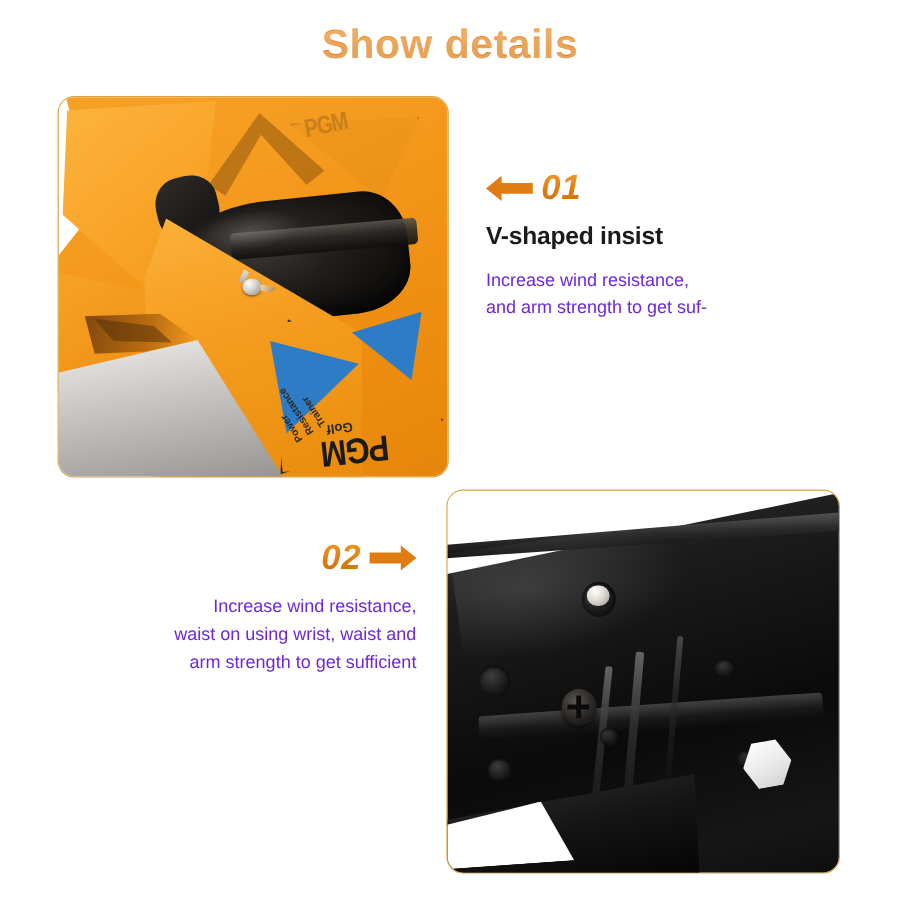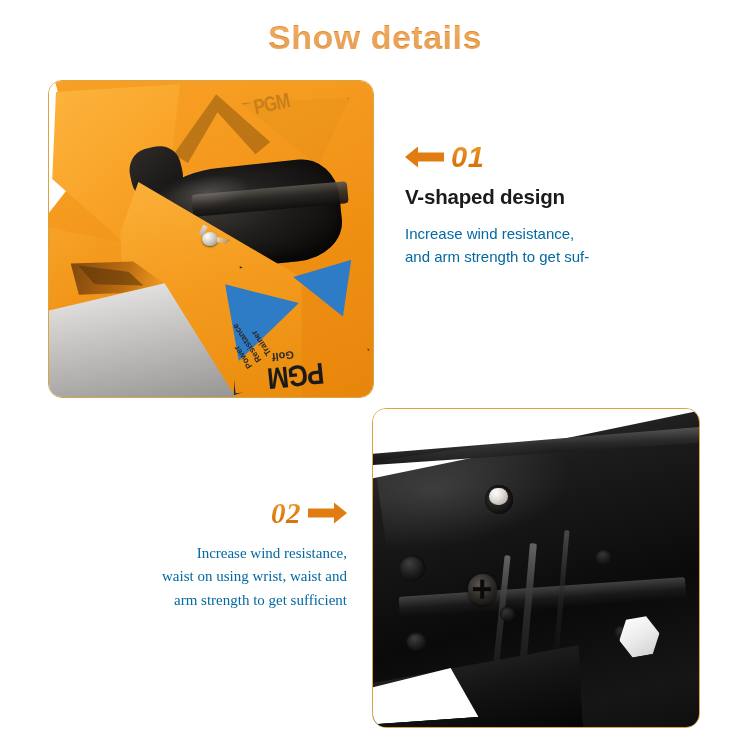--- a/index.html
+++ b/index.html
@@ -495,24 +495,23 @@
   .feature-block { position: absolute; }
 
   #feature-01 {
     left: 405px;
     top: 140px;
     width: 230px;
     text-align: left;
   }
   #feature-02 {
     left: 62px;
-    top: 496px;
+    top: 448px;
     width: 285px;
     text-align: right;
-    font-family: Liberation Serif, serif;
   }
 
   .badge-row {
     display: flex;
     align-items: center;
     gap: 6px;
     height: 34px;
   }
   #feature-02 .badge-row { justify-content: flex-end; }
 
@@ -536,21 +535,21 @@
     font-size: 20.5px;
     font-weight: bold;
     color: #1b1b1b;
     line-height: 1.2;
     letter-spacing: -0.2px;
   }
 
   .feature-body {
     margin-top: 12px;
     font-size: 15px;
-    color: #0369a1;
+    color: #6d28d9;
     line-height: 1.55;
   }
   .feature-body span { display: block; white-space: nowrap; }
 </style>
 </head>
 <body>
 
 <div class="page">
 
   <div class="page-title">Show details</div>
@@ -601,21 +600,21 @@
     </div>
   </div>
 
   <div class="feature-block" id="feature-01">
     <div class="badge-row">
       <svg class="arrow-icon" viewBox="0 0 40 24">
         <path d="M0 12 L13 1.5 L13 7.5 L39 7.5 L39 16.5 L13 16.5 L13 22.5 Z" fill="#e07c12"></path>
       </svg>
       <span class="feature-number">01</span>
     </div>
-    <div class="feature-heading">V-shaped design</div>
+    <div class="feature-heading">V-shaped insist</div>
     <div class="feature-body">
       <span>Increase wind resistance,</span>
       <span>and arm strength to get suf-</span>
     </div>
   </div>
 
   <div class="feature-block" id="feature-02">
     <div class="badge-row">
       <span class="feature-number">02</span>
       <svg class="arrow-icon" viewBox="0 0 40 24">

